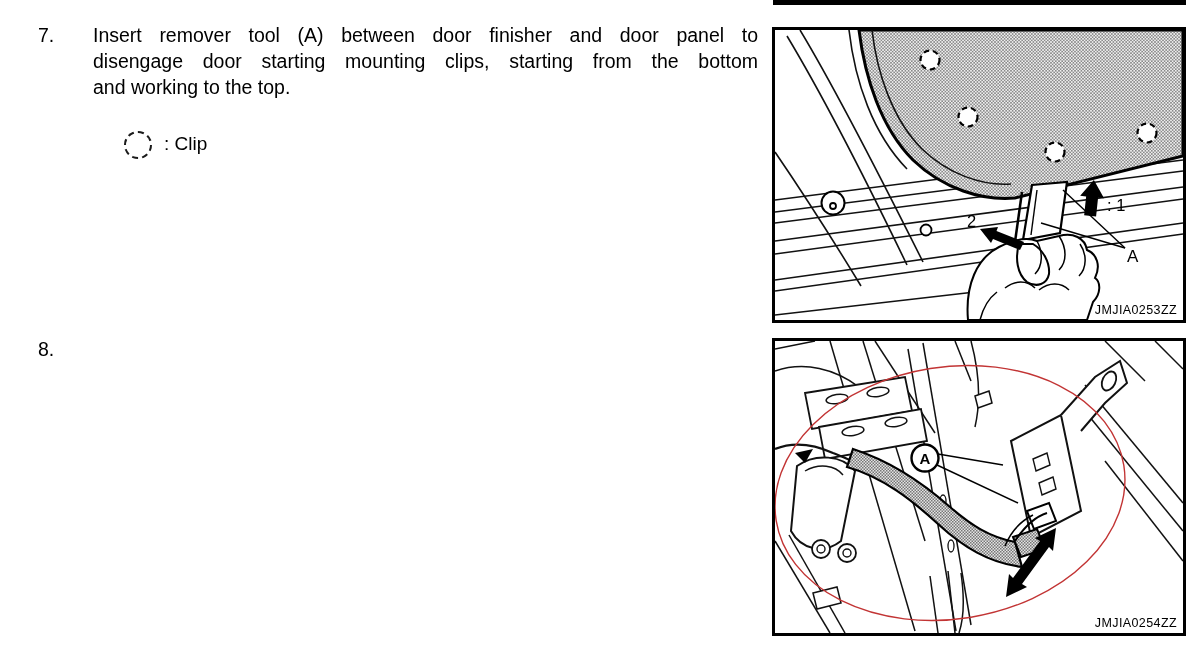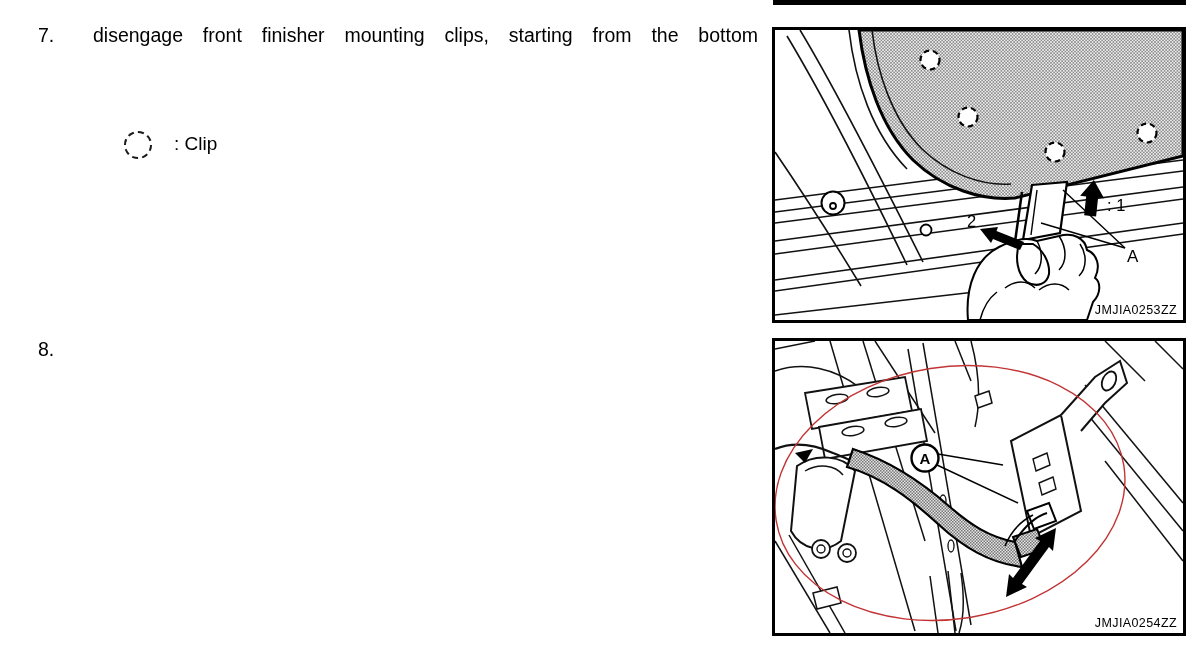--- a/index.html
+++ b/index.html
@@ -13,38 +13,40 @@
   #step8{top:336px;}
   .step-num{position:absolute;left:0;top:0;font-size:19.5px;line-height:26px;}
   .step-body{margin-left:55px;font-size:19.5px;line-height:26px;}
   .tline{white-space:nowrap;}
   .tline.just{text-align:justify;text-align-last:justify;white-space:normal;}
   .clip-legend{position:absolute;left:124px;top:131px;display:flex;align-items:center;}
   .clip-symbol{
     width:24px;height:24px;border:2px dashed #1a1a1a;border-radius:50%;
     box-sizing:content-box;flex:0 0 auto;
   }
-  .clip-label{font-size:19px;margin-left:22px;position:relative;top:-1px;}
+  .clip-label{font-size:19px;margin-left:12px;position:relative;top:-1px;}
   .topline{position:absolute;left:773px;top:0;width:413px;height:5px;background:#000;}
   .fig{
     position:absolute;left:772px;width:414px;border:3px solid #000;
     background:#fff;box-sizing:border-box;
   }
   #fig1{top:27px;height:296px;}
   #fig2{top:338px;height:298px;}
   .fig svg{display:block;width:100%;height:100%;}
   .svgtext{font-family:"Liberation Sans", sans-serif;}
 </style>
 </head>
 <body>
 
 <div class="step" id="step7">
   <div class="step-num">7.</div>
   <div class="step-body">
-    <div class="tline just">disengage front finisher mounting clips, starting from the bottom</div>
+    <div class="tline just">Insert remover tool (A) between door finisher and door panel to</div>
+    <div class="tline just">disengage door starting mounting clips, starting from the bottom</div>
+    <div class="tline">and working to the top.</div>
   </div>
 </div>
 
 <div class="clip-legend">
   <span class="clip-symbol"></span>
   <span class="clip-label">: Clip</span>
 </div>
 
 <div class="step" id="step8">
   <div class="step-num">8.</div>

